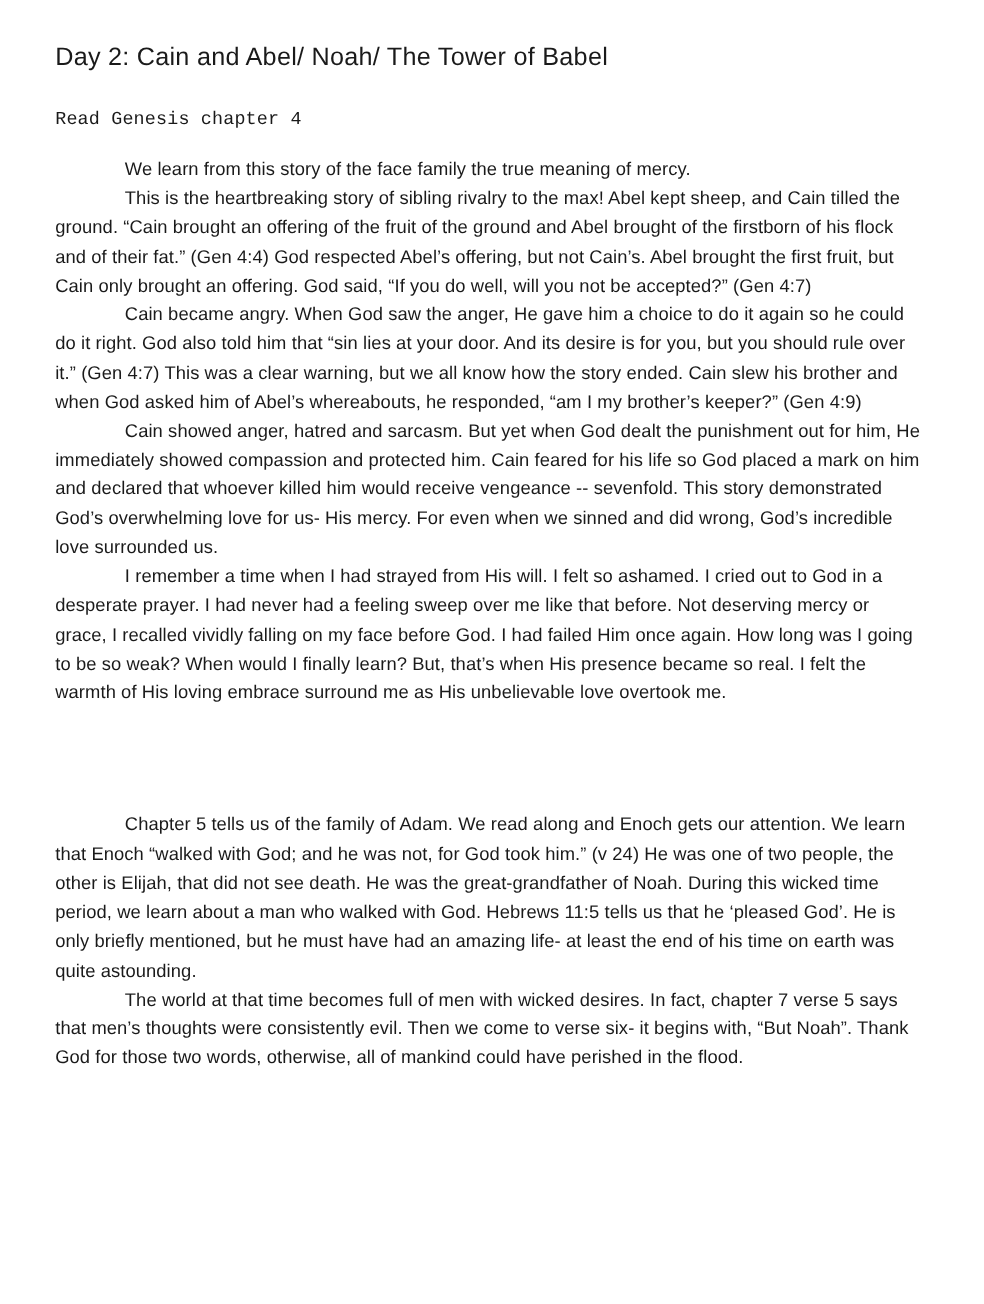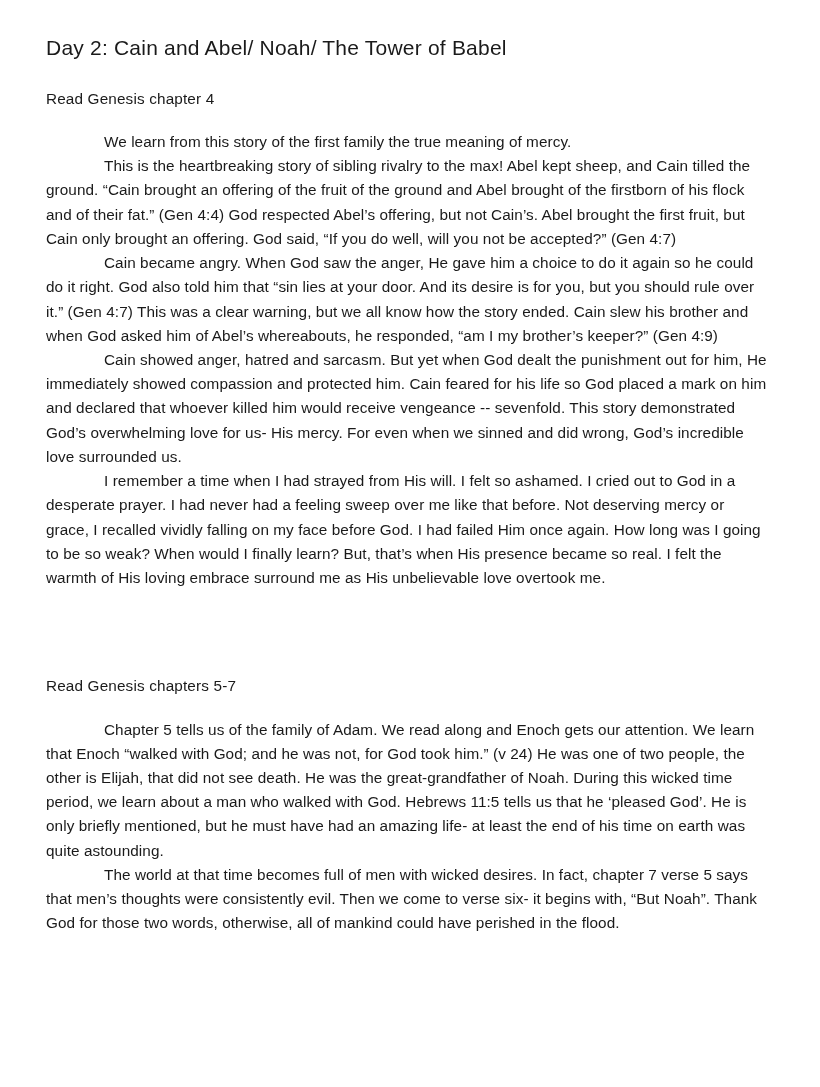--- a/index.html
+++ b/index.html
@@ -26,20 +26,21 @@
     color: #1a1a1a;
     margin: 0 0 27px 0;
     letter-spacing: 0.01em;
   }
   .section-heading {
     font-size: 15.3px;
     line-height: 1.32;
     color: #1a1a1a;
     margin: 0 0 21px 0;
     letter-spacing: 0.01em;
+    font-family: Liberation Mono, monospace;
   }
   .para {
     font-size: 15.3px;
     line-height: 1.585;
     color: #1a1a1a;
     margin: 0;
     text-indent: 58px;
     letter-spacing: 0.005em;
     text-align: left;
   }
@@ -49,26 +50,25 @@
 </style>
 </head>
 <body>
 
 <div class="page">
 
   <div class="doc-heading">Day 2: Cain and Abel/ Noah/ The Tower of Babel</div>
 
   <div class="section-heading">Read Genesis chapter 4</div>
 
-  <p class="para">We learn from this story of the first family the true meaning of mercy.</p>
+  <p class="para">We learn from this story of the face family the true meaning of mercy.</p>
   <p class="para">This is the heartbreaking story of sibling rivalry to the max!  Abel kept sheep, and Cain tilled the ground.  “Cain brought an offering of the fruit of the ground and Abel brought of the firstborn of his flock and of their fat.” (Gen 4:4) God respected Abel’s offering, but not Cain’s.  Abel brought the first fruit, but Cain only brought an offering.  God said, “If you do well, will you not be accepted?” (Gen 4:7)</p>
   <p class="para">Cain became angry.  When God saw the anger, He gave him a choice to do it again so he could do it right.  God also told him that “sin lies at your door.  And its desire is for you, but you should rule over it.” (Gen 4:7) This was a clear warning, but we all know how the story ended.  Cain slew his brother and when God asked him of Abel’s whereabouts, he responded, “am I my brother’s keeper?” (Gen 4:9)</p>
   <p class="para">Cain showed anger, hatred and sarcasm.  But yet when God dealt the punishment out for him, He immediately showed compassion and protected him.  Cain feared for his life so God placed a mark on him and declared that whoever killed him would receive vengeance -- sevenfold.  This story demonstrated God’s overwhelming love for us- His mercy.  For even when we sinned and did wrong, God’s incredible love surrounded us.</p>
   <p class="para">I remember a time when I had strayed from His will.  I felt so ashamed.  I cried out to God in a desperate prayer.  I had never had a feeling sweep over me like that before.  Not deserving mercy or grace, I recalled vividly falling on my face before God.  I had failed Him once again.  How long was I going to be so weak?  When would I finally learn?  But, that’s when His presence became so real.  I felt the warmth of His loving embrace surround me as His unbelievable love overtook me.</p>
 
   <div class="gap-large"></div>
 
-  <div class="section-heading">Read Genesis chapters 5-7</div>
 
   <p class="para">Chapter 5 tells us of the family of Adam.  We read along and Enoch gets our attention.  We learn that Enoch “walked with God; and he was not, for God took him.” (v 24) He was one of two people, the other is Elijah, that did not see death.  He was the great-grandfather of Noah.  During this wicked time period, we learn about a man who walked with God.  Hebrews 11:5 tells us that he ‘pleased God’.  He is only briefly mentioned, but he must have had an amazing life- at least the end of his time on earth was quite astounding.</p>
   <p class="para">The world at that time becomes full of men with wicked desires.  In fact, chapter 7 verse 5 says that men’s thoughts were consistently evil.  Then we come to verse six- it begins with, “But Noah”.  Thank God for those two words, otherwise, all of mankind could have perished in the flood.</p>
 
 </div>
 
 </body></html>

